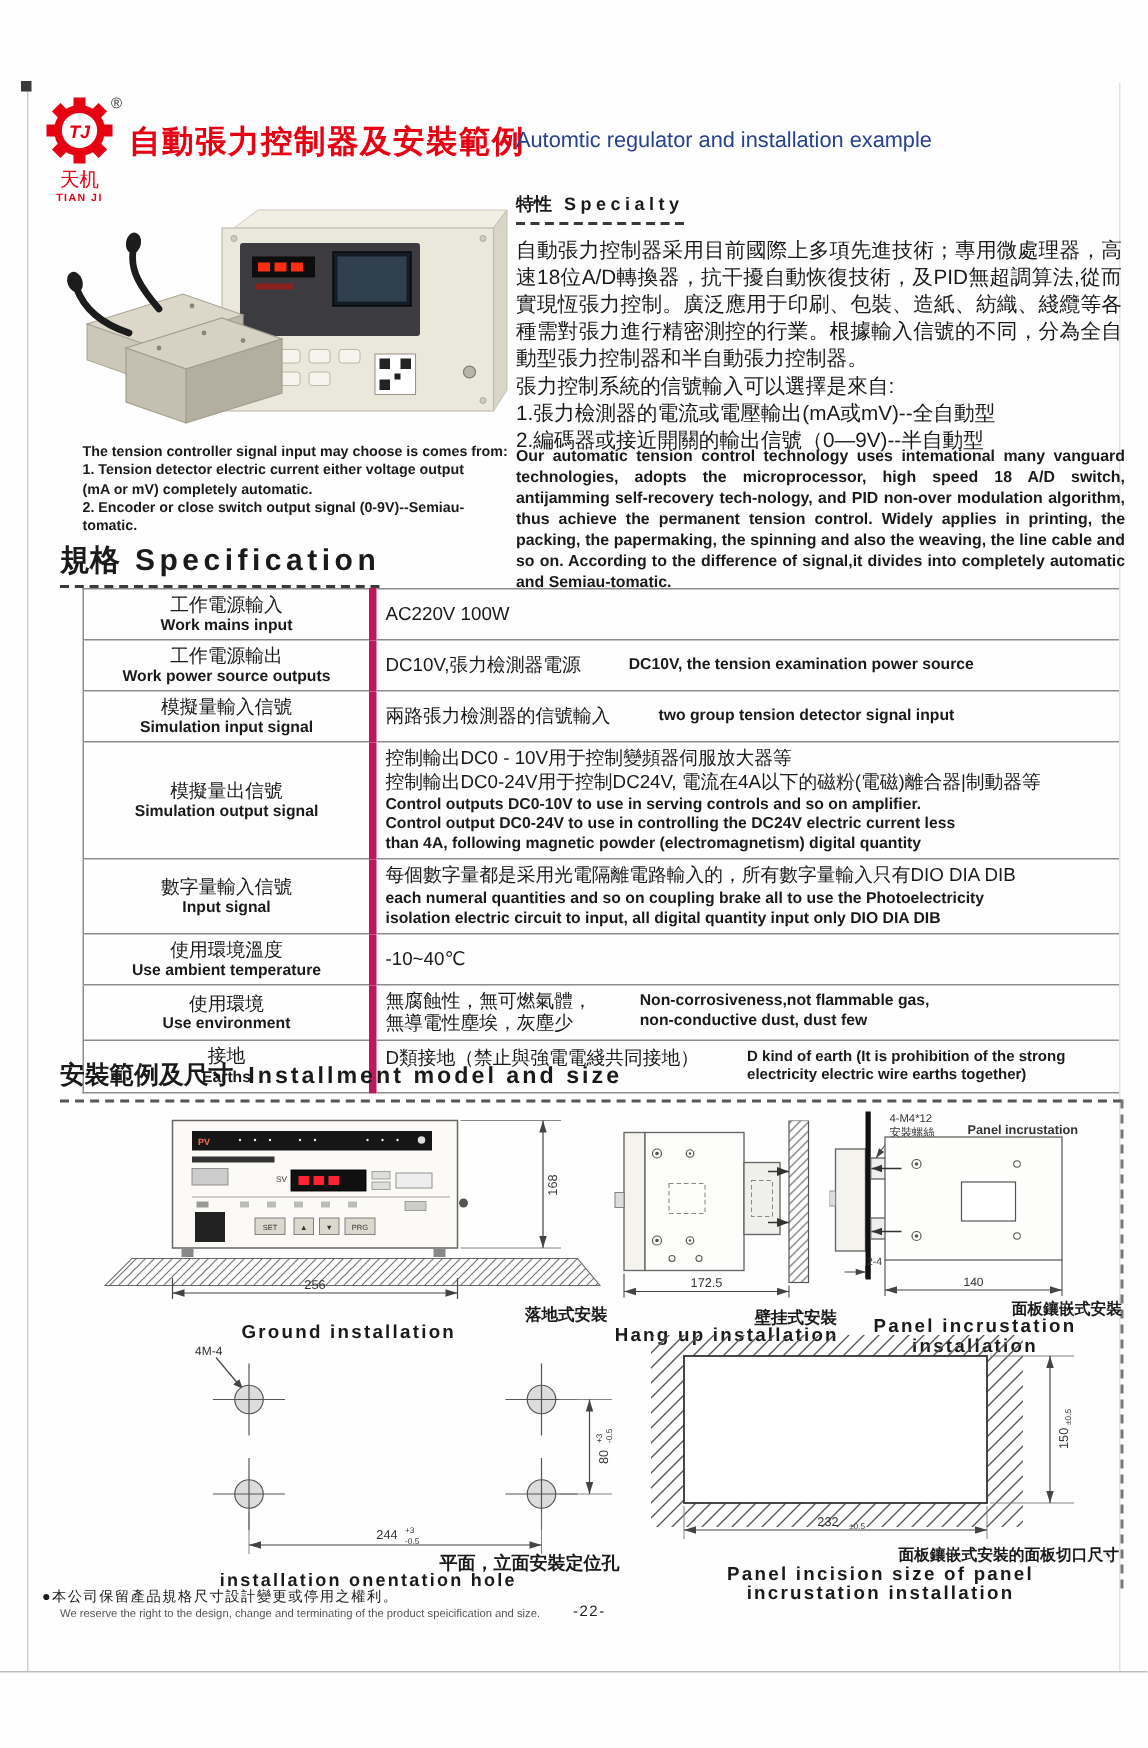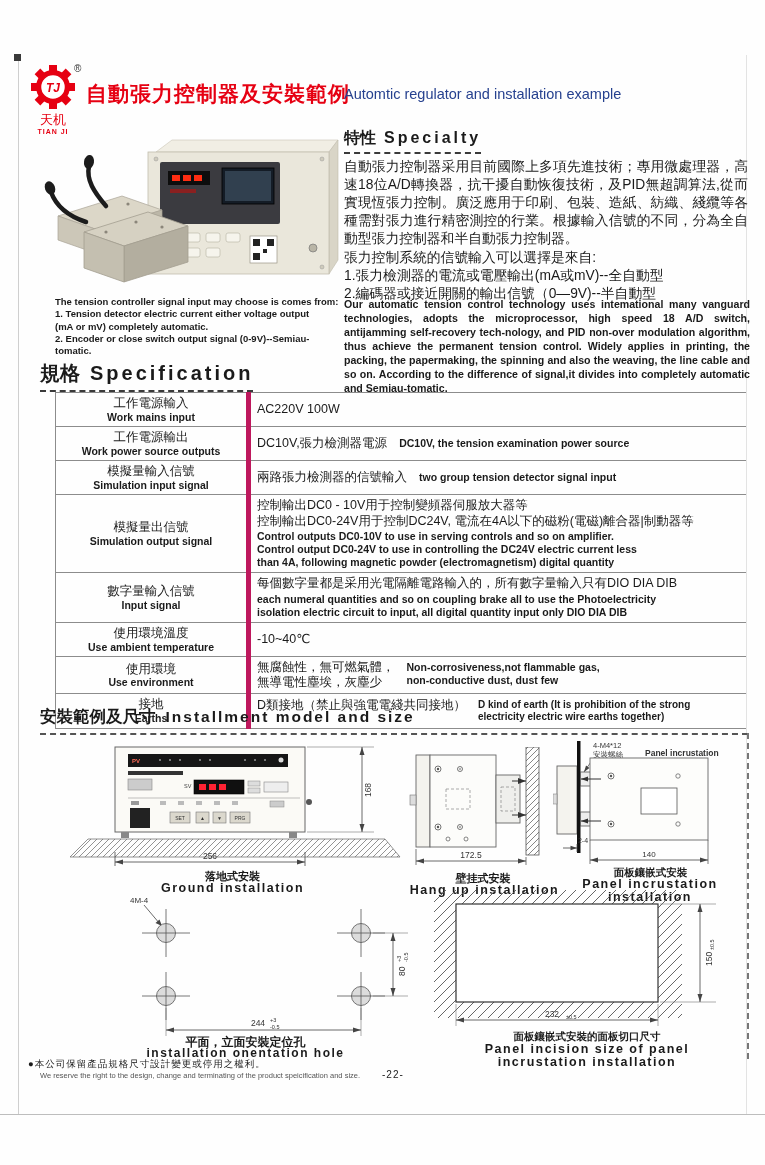--- a/index.html
+++ b/index.html
@@ -13,48 +13,48 @@
   .frame-left{left:18px;top:55px;width:0;height:1059px;border-left:1px solid #cfcfcf}
   .frame-right{left:746px;top:55px;width:0;height:1059px;border-left:1px solid #e3e3e3}
   .frame-bottom{left:0;top:1114px;width:765px;border-top:1px solid #bdbdbd}
   .corner-mark{left:14px;top:54px;width:7px;height:7px;background:#3a3a3a}
   
   .logo-wrap{left:28px;top:62px;width:70px;height:84px}
   .title-cn{left:86px;top:80px;font-size:21px;font-weight:bold;color:#e60012;letter-spacing:1px}
   .title-en{left:344px;top:86px;font-size:14.5px;color:#26418f}
   
   .h-dashed{display:inline-block;border-bottom:2px dashed #3a3a3a;padding-bottom:3px}
-  .specialty-h{left:344px;top:128px;font-size:16px;font-weight:bold}
+  .specialty-h{left:344px;top:128px;font-size:12px;font-weight:bold}
   .specialty-h .en{letter-spacing:3px;margin-left:8px}
   .sp-p1{left:344px;top:158px;width:404px;font-size:13.8px;line-height:1.3;text-align:justify}
   .sp-p2{left:344px;top:249px;width:404px;font-size:13.8px;line-height:1.3}
   .sp-p3{left:344px;top:297px;width:406px;font-size:10.6px;line-height:1.33;font-weight:bold;text-align:justify}
   .photo-note{left:55px;top:296px;width:292px;font-size:9.5px;line-height:1.3;font-weight:bold}
   
   .spec-h{left:40px;top:360px;font-size:20px;font-weight:bold}
   .spec-h .en{letter-spacing:3px;margin-left:10px}
   .spec-table-wrap{left:55px;top:392px}
   table.spec{border-collapse:collapse;width:691px;table-layout:fixed}
   table.spec td{border-top:1px solid #8c8c8c;vertical-align:middle;padding:3px 6px}
   table.spec tr:last-child td{border-bottom:1px solid #8c8c8c}
   td.lc{width:178px;border-left:1px solid #8c8c8c;border-right:5px solid #be185d;text-align:center}
   .lcn{font-size:12.5px;line-height:1.18}
   .len{font-size:10.5px;font-weight:bold;line-height:1.18}
   td.vc{font-size:12.5px;line-height:1.22;padding-left:12px}
   .vcn{display:inline-block;vertical-align:top;white-space:pre-line}
-  .ven{display:inline-block;vertical-align:top;white-space:pre-line;font-weight:bold;font-size:10.5px;line-height:1.25;margin-left:12px;padding-top:1px}
+  .ven{display:inline-block;vertical-align:top;white-space:pre-line;font-weight:bold;font-size:10.5px;line-height:1.25;margin-left:32px;padding-top:1px}
   .ven:empty{display:none}
   tr.stack .vcn,tr.stack .ven{display:block;margin-left:0}
   td.vc .sm{font-size:10px}
   
   .inst-h{left:40px;top:706px;font-size:16.5px;font-weight:bold}
   .inst-h .en{letter-spacing:2px;margin-left:10px;font-size:15.5px}
   .inst-topline{left:40px;top:733px;width:708px;border-top:2px dashed #555}
   .inst-rightline{left:747px;top:733px;height:326px;border-left:2px dashed #777}
-  .draw-label-cn{font-size:11px;font-weight:bold;text-align:center}
+  .draw-label-cn{font-size:11px;font-weight:bold;text-align:right}
   .draw-label-en{font-size:12.5px;font-weight:bold;letter-spacing:1.5px;text-align:center}
   
   .foot-cn{left:28px;top:1058px;font-size:9.5px;letter-spacing:1px}
   .foot-en{left:40px;top:1071px;font-size:7.5px;color:#555}
   .foot-page{left:382px;top:1069px;font-size:10px;letter-spacing:1px}
   svg text{font-family:"Liberation Sans","DejaVu Sans",sans-serif}
 </style>
 </head>
 <body>
 

